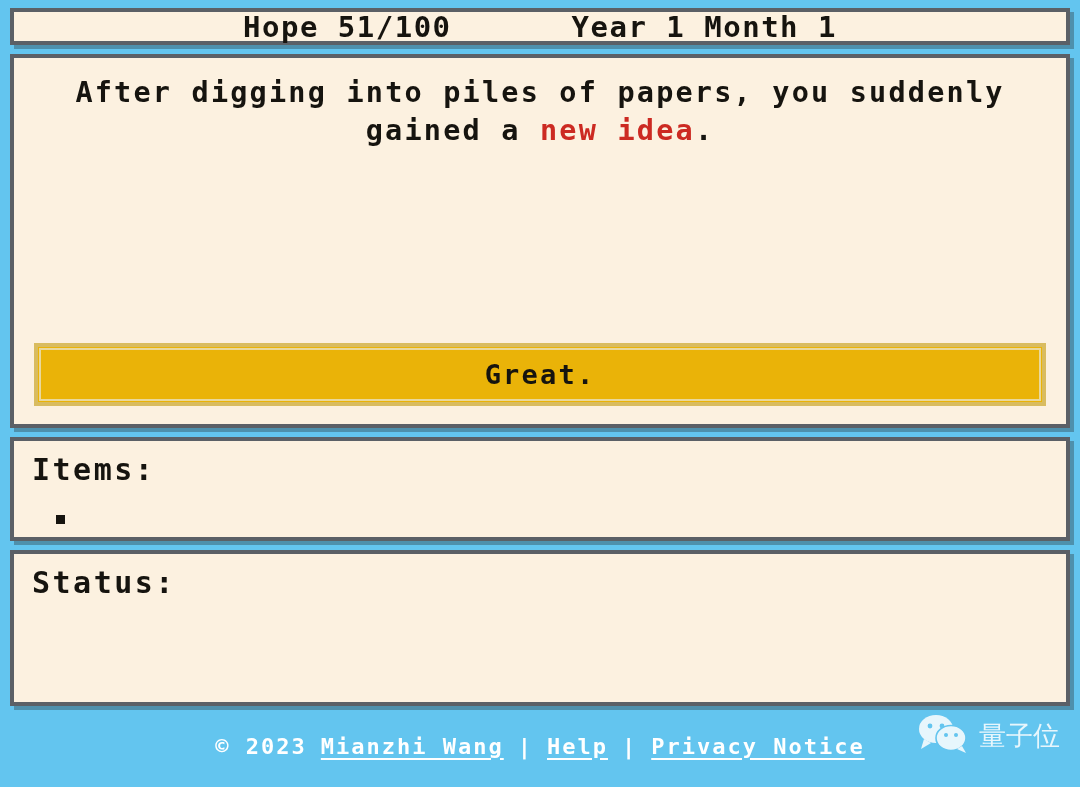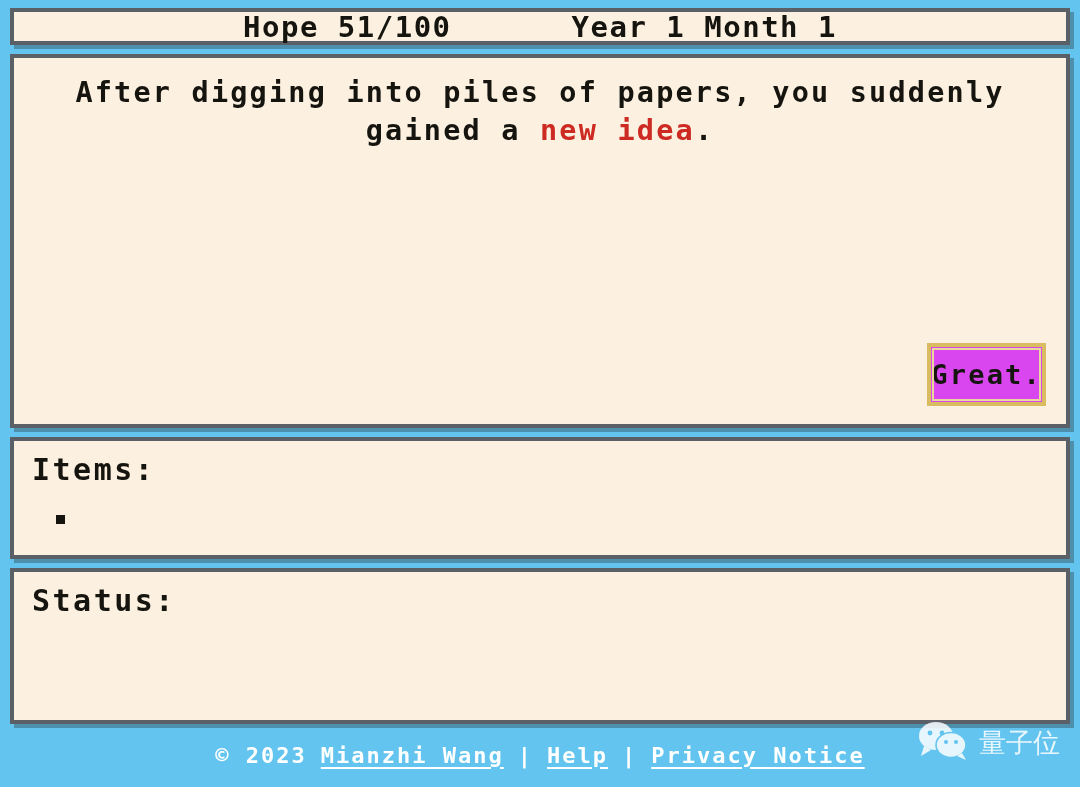--- a/index.html
+++ b/index.html
@@ -25,21 +25,20 @@
     display: flex;
     flex-direction: column;
   }
 
   
   .panel {
     background: #fcf1e0;
     border: 4px solid #5b6066;
     box-shadow: 4px 4px 0 rgba(40,45,50,0.35);
     box-sizing: border-box;
-    align-items: flex-end;
   }
 
   
   #header-bar {
     height: 37px;
     display: flex;
     align-items: center;
     justify-content: center;
     gap: 120px;
     flex: 0 0 auto;
@@ -83,41 +82,41 @@
     line-height: 1.2;
   }
   #choice-area {
     margin-top: auto;
     margin-bottom: 18px;
   }
   .choice-button {
     display: block;
     width: 100%;
     box-sizing: border-box;
-    background: #d946ef;
+    background: #eab308;
     border: 4px solid #d9bc60;
     outline: 2px solid #e9d89c;
     outline-offset: -7px;
     padding: 12px 0;
     text-align: center;
     font-family: inherit;
     font-size: 27px;
     font-weight: bold;
     letter-spacing: 2.2px;
     color: #16140f;
     cursor: pointer;
   }
 
   
   .list-panel {
     margin-top: 9px;
     flex: 0 0 auto;
     padding: 10px 0 12px 18px;
   }
-  #items-panel { height: 122px; }
+  #items-panel { height: 104px; }
   #status-panel { height: 156px; }
   .list-title {
     font-size: 30px;
     font-weight: bold;
     color: #16140f;
     letter-spacing: 2.5px;
     line-height: 1.25;
   }
   .list-entries {
     margin-top: 10px;
@@ -159,21 +158,21 @@
     text-underline-offset: 4px;
     cursor: pointer;
     white-space: nowrap;
   }
   #footer .f-sep { color: #ffffff; }
 
   
   #watermark {
     position: absolute;
     right: 20px;
-    bottom: 22px;
+    bottom: 29px;
     display: flex;
     align-items: center;
     gap: 8px;
     opacity: 0.85;
     pointer-events: none;
   }
   #watermark .wm-text {
     color: #ffffff;
     font-size: 27px;
     font-family: "DejaVu Sans", "Liberation Sans", sans-serif;

